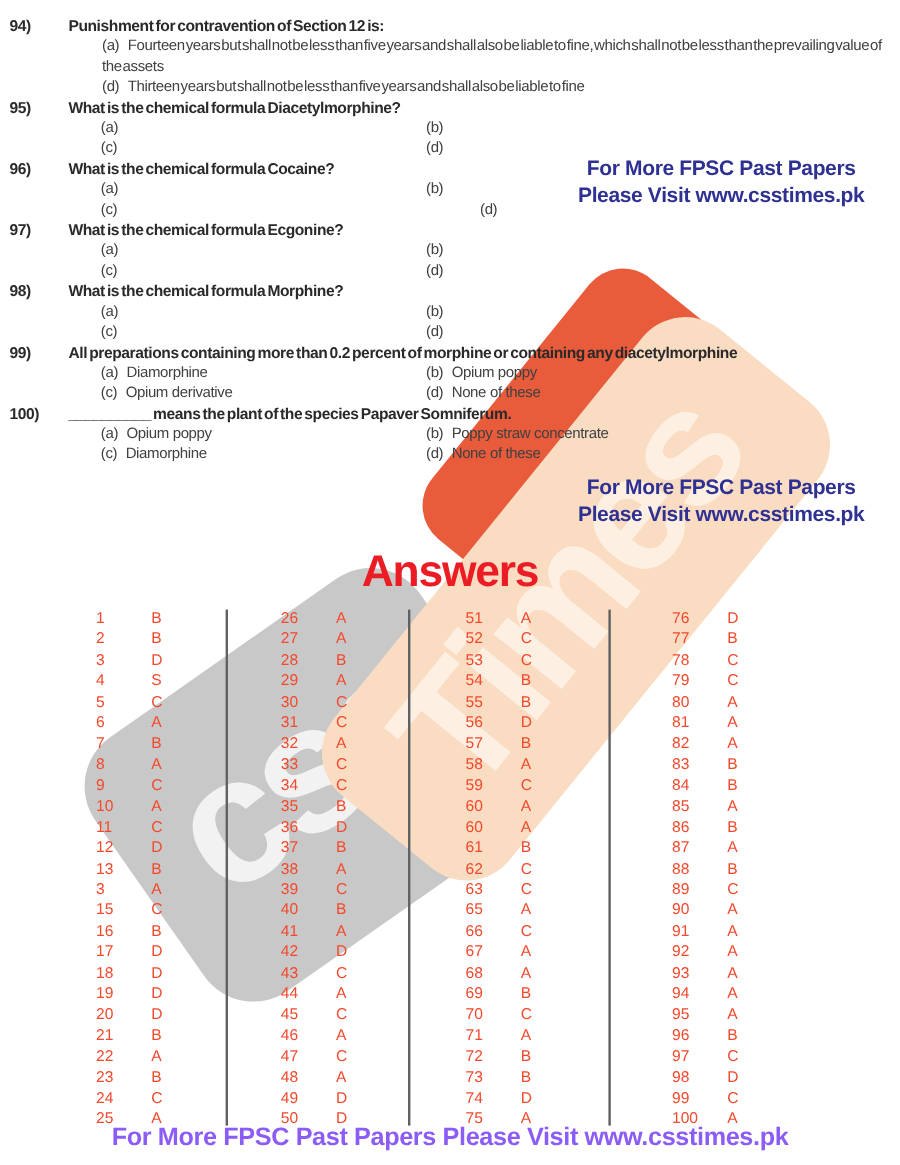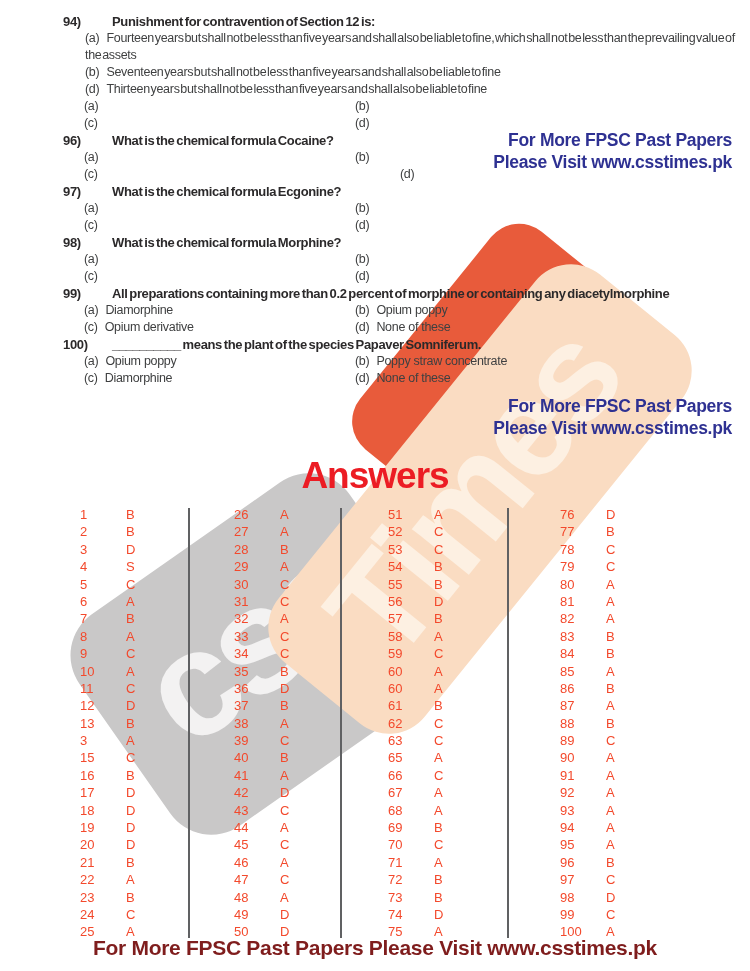--- a/index.html
+++ b/index.html
@@ -31,32 +31,32 @@
   }
 
   .content { position:absolute; inset:0; z-index:1; }
 
   
   .questions {
     position:absolute; top:13px; left:0; width:750px;
     font-size:12.5px; line-height:17px; letter-spacing:-0.3px;
   }
   .q-header {
-    position:relative; margin-left:112px; font-weight:bold; color:#2b292a;
+    position:relative; margin-left:57px; font-weight:bold; color:#2b292a;
     font-size:13px; letter-spacing:-0.35px; word-spacing:-1.5px;
   }
   .q-num { position:absolute; left:-49px; top:0; }
   .opt-full { margin-left:85px; width:666px; word-spacing:-2.5px; }
   .opt-row { position:relative; margin-left:84px; height:17px; }
   .opt-right { position:absolute; top:0; }
   .opt-label { margin-right:7px; }
 
   
   .promo {
-    position:absolute; left:470px; width:262px; text-align:right;
+    position:absolute; left:470px; width:262px; text-align:center;
     font-weight:bold; color:#2e3192; font-size:17.5px; line-height:21.5px;
     letter-spacing:-0.3px;
   }
   #promo1 { top:130px; }
   #promo2 { top:396px; }
 
   
   .answers-title {
     position:absolute; top:455px; left:0; width:750px; text-align:center;
     font-size:37px; font-weight:bold; color:#ec1c24; letter-spacing:-1px;
@@ -64,21 +64,21 @@
   .answer-col { position:absolute; top:506px; font-size:13px; color:#f3492c; }
   .ans-row { height:17.4px; line-height:17.4px; position:relative; }
   .ans-n { display:inline-block; width:34px; }
   .ans-a { position:absolute; left:46px; top:0; }
   .divider { position:absolute; top:508px; height:430px; width:2px; background:#606163; }
   #div1 { left:188px; } #div2 { left:340px; } #div3 { left:507px; }
 
   
   .footer {
     position:absolute; top:936px; left:0; width:750px; text-align:center;
-    font-weight:bold; color:#7f1d1d; font-size:21px; letter-spacing:-0.3px;
+    font-weight:bold; color:#8b5cf6; font-size:21px; letter-spacing:-0.3px;
   }
 </style>
 </head>
 <body>
 
 <div class="watermark">
   <div class="wm-band wm-gray">
     <span>css</span>
   </div>
   <div class="wm-band wm-red"></div>
@@ -86,24 +86,24 @@
     <span>Times</span>
   </div>
 </div>
 
 <div class="content">
 
   <div class="questions" id="questions">
       <div class="q-block">
         <div class="q-header"><span class="q-num">94)</span><span class="q-text">Punishment for contravention of Section 12 is:</span></div>
         <div class="opt-full"><span class="opt-label">(a)</span><span class="opt-text">Fourteen years but shall not be less than five years and shall also be liable to fine, which shall not be less than the prevailing value of the assets</span></div>
-        <div class="opt-full"><span class="opt-label">(b)</span><span class="opt-text">Seventeen years but shall not be less than five years and shall also be liable to fine</span></div>
         <div class="opt-full"><span class="opt-label">(d)</span><span class="opt-text">Thirteen years but shall not be less than five years and shall also be liable to fine</span></div>
       </div>
       <div class="q-block">
+        <div class="q-header"><span class="q-num">95)</span><span class="q-text">What is the chemical formula Diacetylmorphine?</span></div>
         <div class="opt-row"><span class="opt-left"><span class="opt-label">(a)</span><span class="opt-text"></span></span><span class="opt-right" style="left: 271px;"><span class="opt-label">(b)</span><span class="opt-text"></span></span></div>
         <div class="opt-row"><span class="opt-left"><span class="opt-label">(c)</span><span class="opt-text"></span></span><span class="opt-right" style="left: 271px;"><span class="opt-label">(d)</span><span class="opt-text"></span></span></div>
       </div>
       <div class="q-block">
         <div class="q-header"><span class="q-num">96)</span><span class="q-text">What is the chemical formula Cocaine?</span></div>
         <div class="opt-row"><span class="opt-left"><span class="opt-label">(a)</span><span class="opt-text"></span></span><span class="opt-right" style="left: 271px;"><span class="opt-label">(b)</span><span class="opt-text"></span></span></div>
         <div class="opt-row"><span class="opt-left"><span class="opt-label">(c)</span><span class="opt-text"></span></span><span class="opt-right" style="left: 316px;"><span class="opt-label">(d)</span><span class="opt-text"></span></span></div>
       </div>
       <div class="q-block">
         <div class="q-header"><span class="q-num">97)</span><span class="q-text">What is the chemical formula Ecgonine?</span></div>

